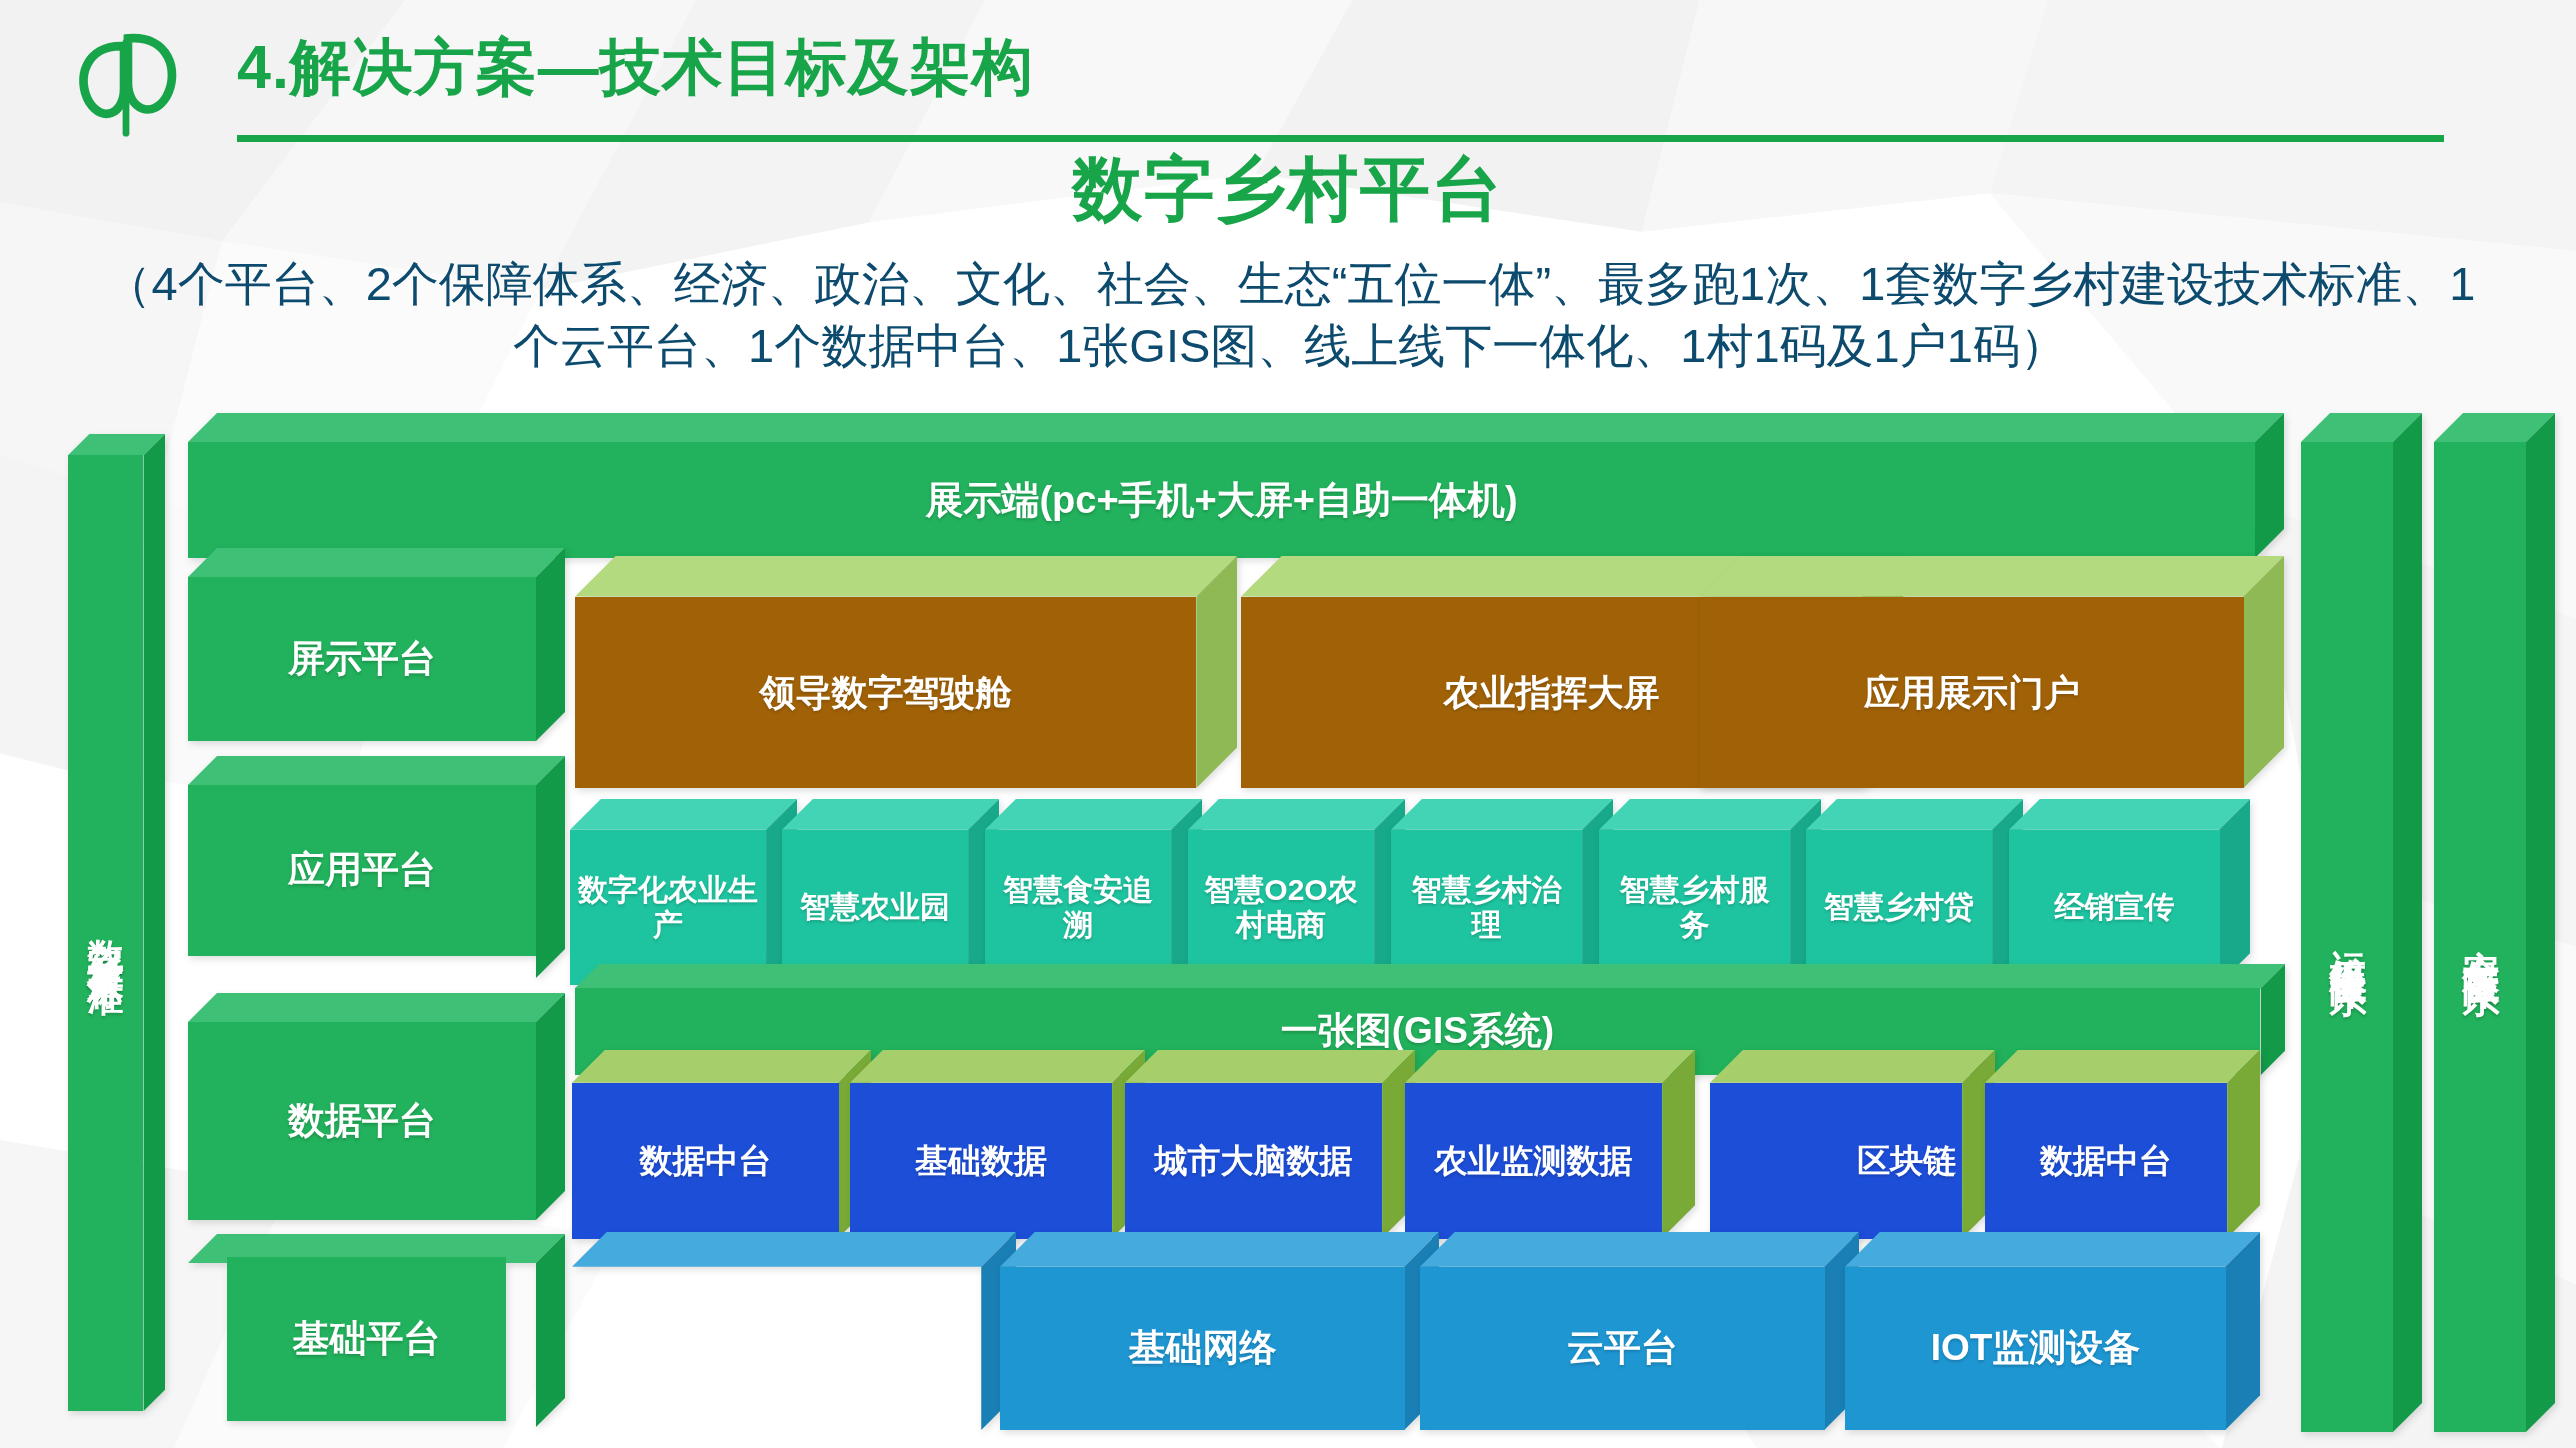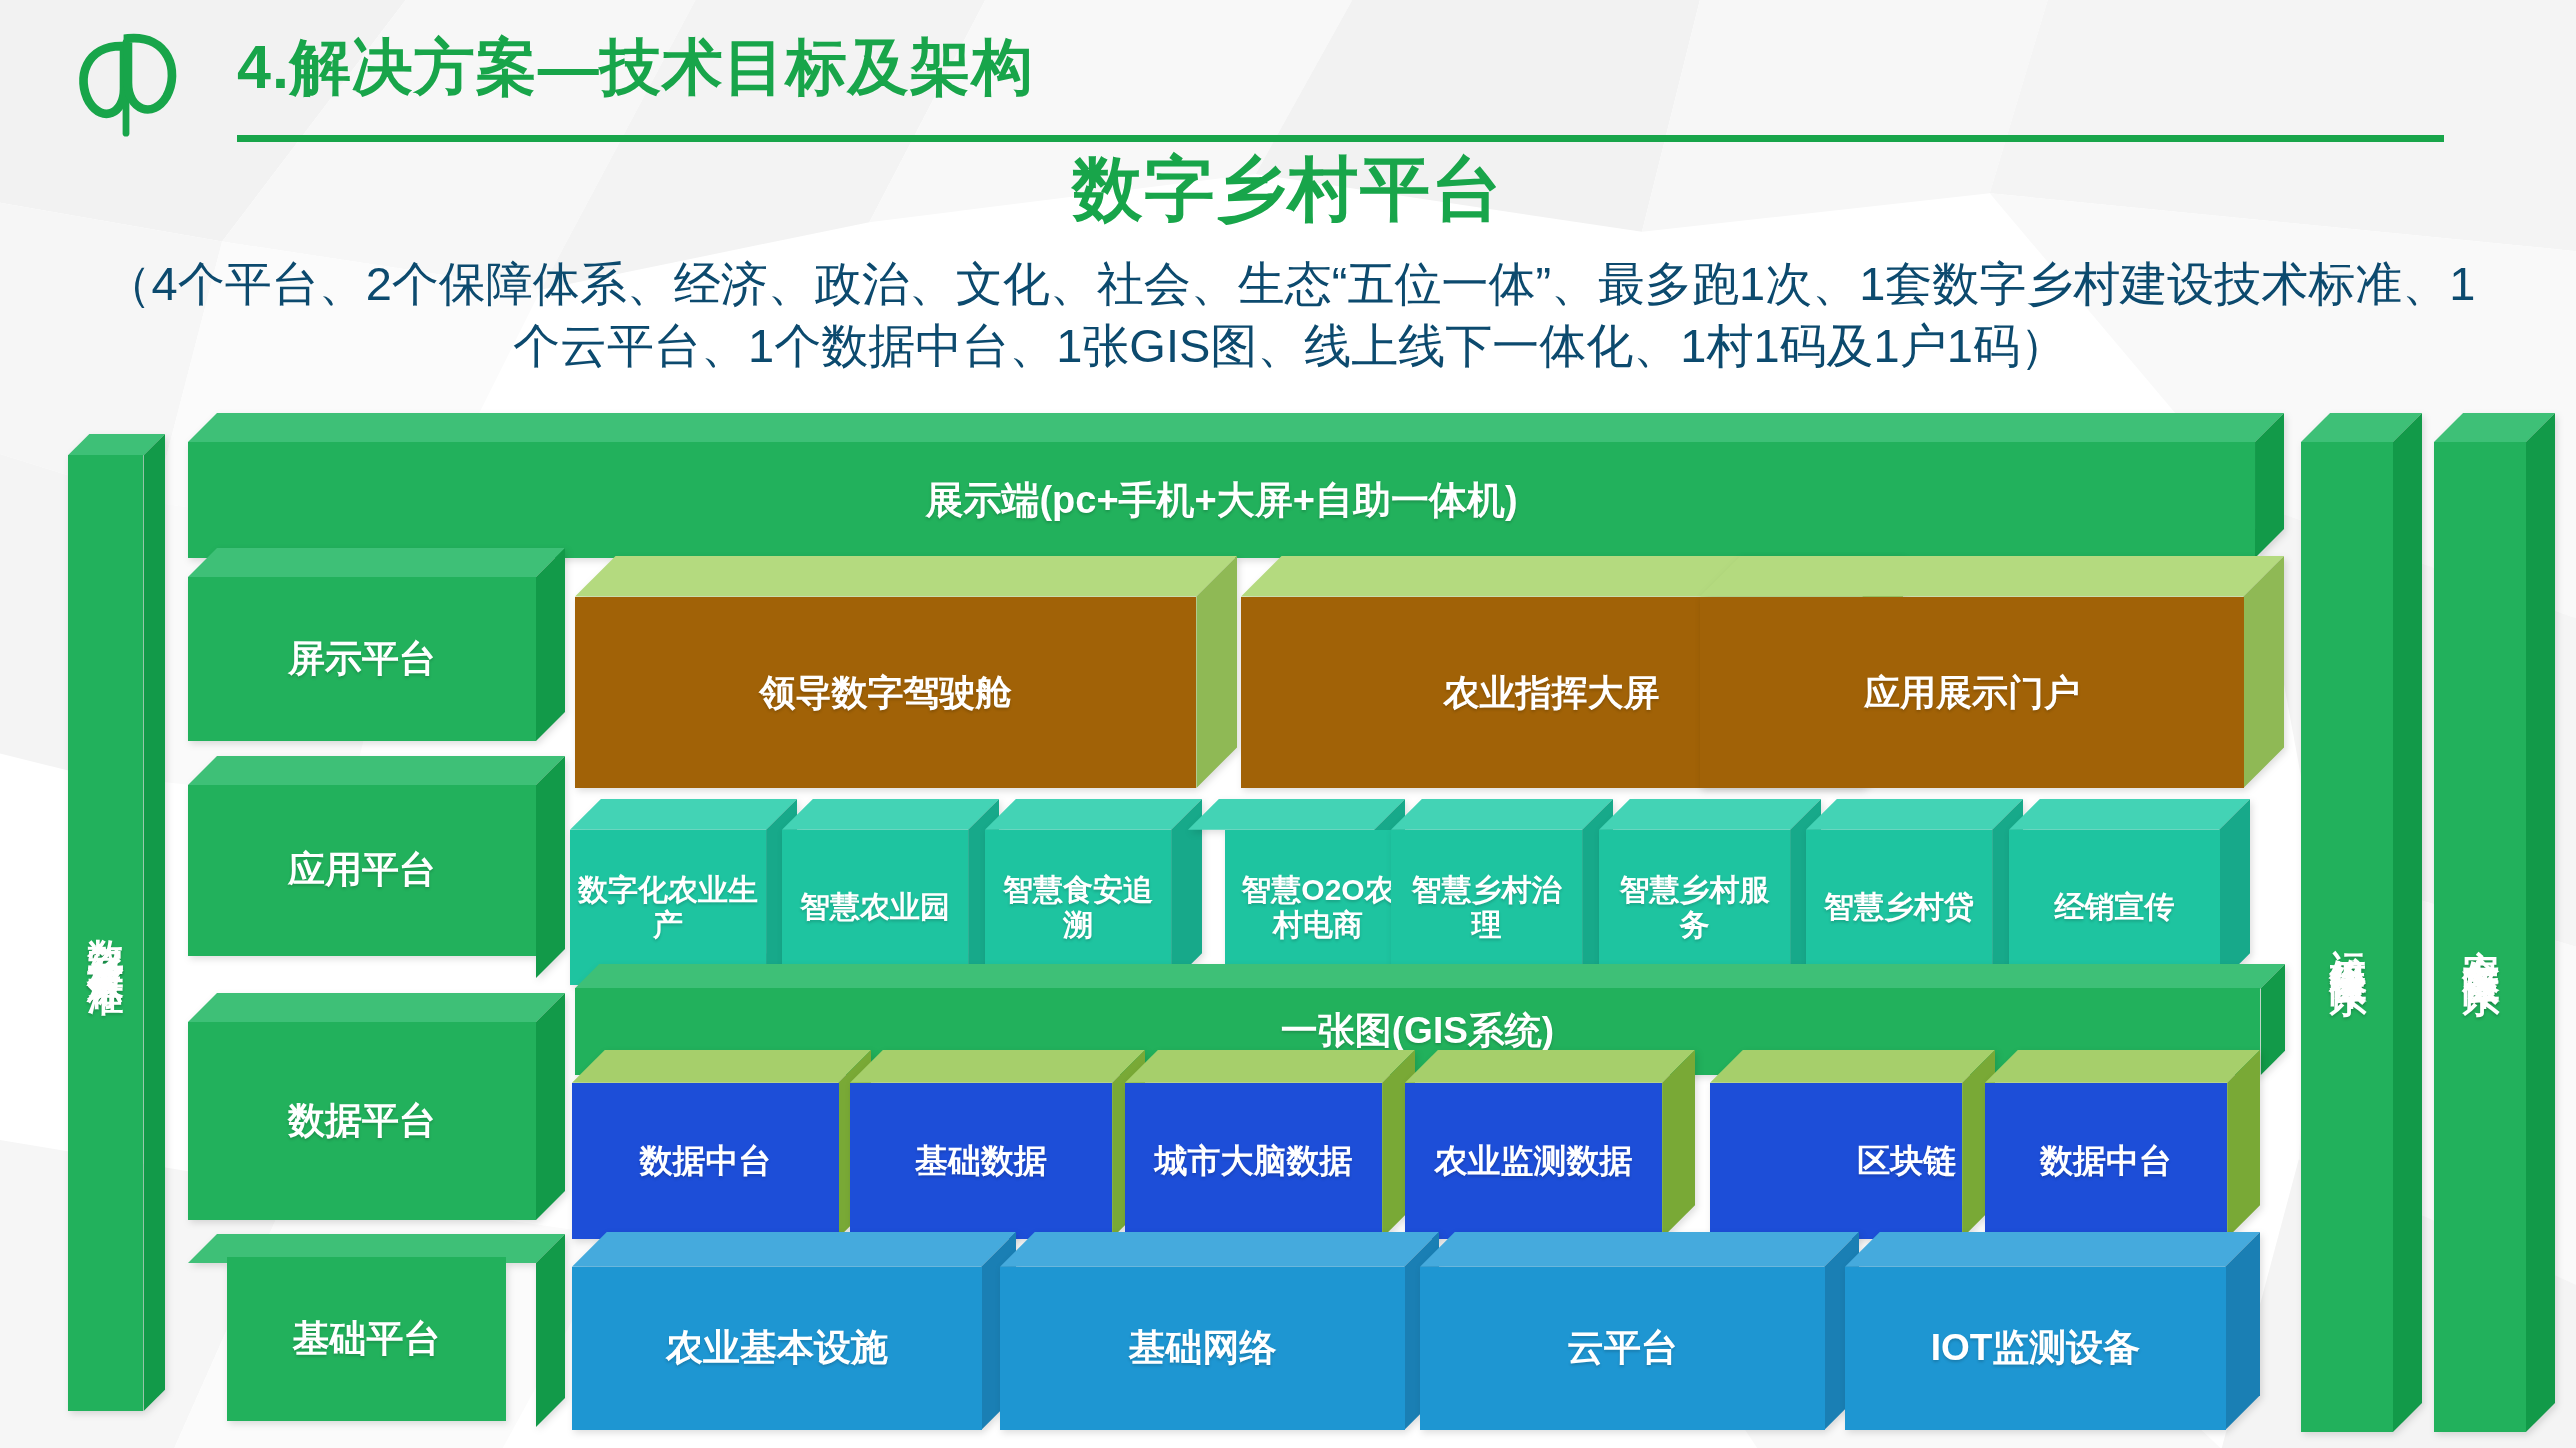--- a/index.html
+++ b/index.html
@@ -262,21 +262,21 @@
       <div class="face" style="left:0; top:31px; width:186px; height:155px; font-size:30px;">
         <span>智慧食安追溯</span>
       </div>
     </div>
 
     <div class="blk c-teal shadow" style="left:1188px; top:386px; width:217px; height:185px;">
       <svg class="cap" viewBox="0 0 225 192" preserveAspectRatio="none">
         <polygon class="capfill" points="0,32 32,0 225,0 193,32"></polygon>
         <polygon class="sidefill" points="193,32 225,0 225,160 193,192"></polygon>
       </svg>
-      <div class="face" style="left:0; top:31px; width:186px; height:155px; font-size:30px;margin-left:37px;">
+      <div class="face" style="left:0; top:31px; width:186px; height:155px; font-size:30px;">
         <span>智慧O2O农村电商</span>
       </div>
     </div>
 
     <div class="blk c-teal shadow" style="left:1391px; top:386px; width:222px; height:185px;">
       <svg class="cap" viewBox="0 0 230 192" preserveAspectRatio="none">
         <polygon class="capfill" points="0,32 32,0 230,0 198,32"></polygon>
         <polygon class="sidefill" points="198,32 230,0 230,160 198,192"></polygon>
       </svg>
       <div class="face" style="left:0; top:31px; width:191px; height:155px; font-size:30px;">
@@ -382,23 +382,20 @@
       <div class="face" style="left:0; top:33px; width:242px; height:156px; font-size:33px;">
         <span>数据中台</span>
       </div>
     </div>
 
     <div class="blk c-blue shadow" style="left:572px; top:819px; width:444px; height:198px;">
       <svg class="cap" viewBox="0 0 460 205" preserveAspectRatio="none">
         <polygon class="capfill" points="0,36 36,0 460,0 424,36"></polygon>
         <polygon class="sidefill" points="424,36 460,0 460,169 424,205"></polygon>
       </svg>
-      <div class="face" style="left:0; top:35px; width:410px; height:163px; font-size:37px;">
-        <span>农业基本设施</span>
-      </div>
     </div>
 
     <div class="blk c-blue shadow" style="left:1000px; top:819px; width:439px; height:198px;">
       <svg class="cap" viewBox="0 0 455 205" preserveAspectRatio="none">
         <polygon class="capfill" points="0,36 36,0 455,0 419,36"></polygon>
         <polygon class="sidefill" points="419,36 455,0 455,169 419,205"></polygon>
       </svg>
       <div class="face" style="left:0; top:35px; width:405px; height:163px; font-size:37px;">
         <span>基础网络</span>
       </div>

